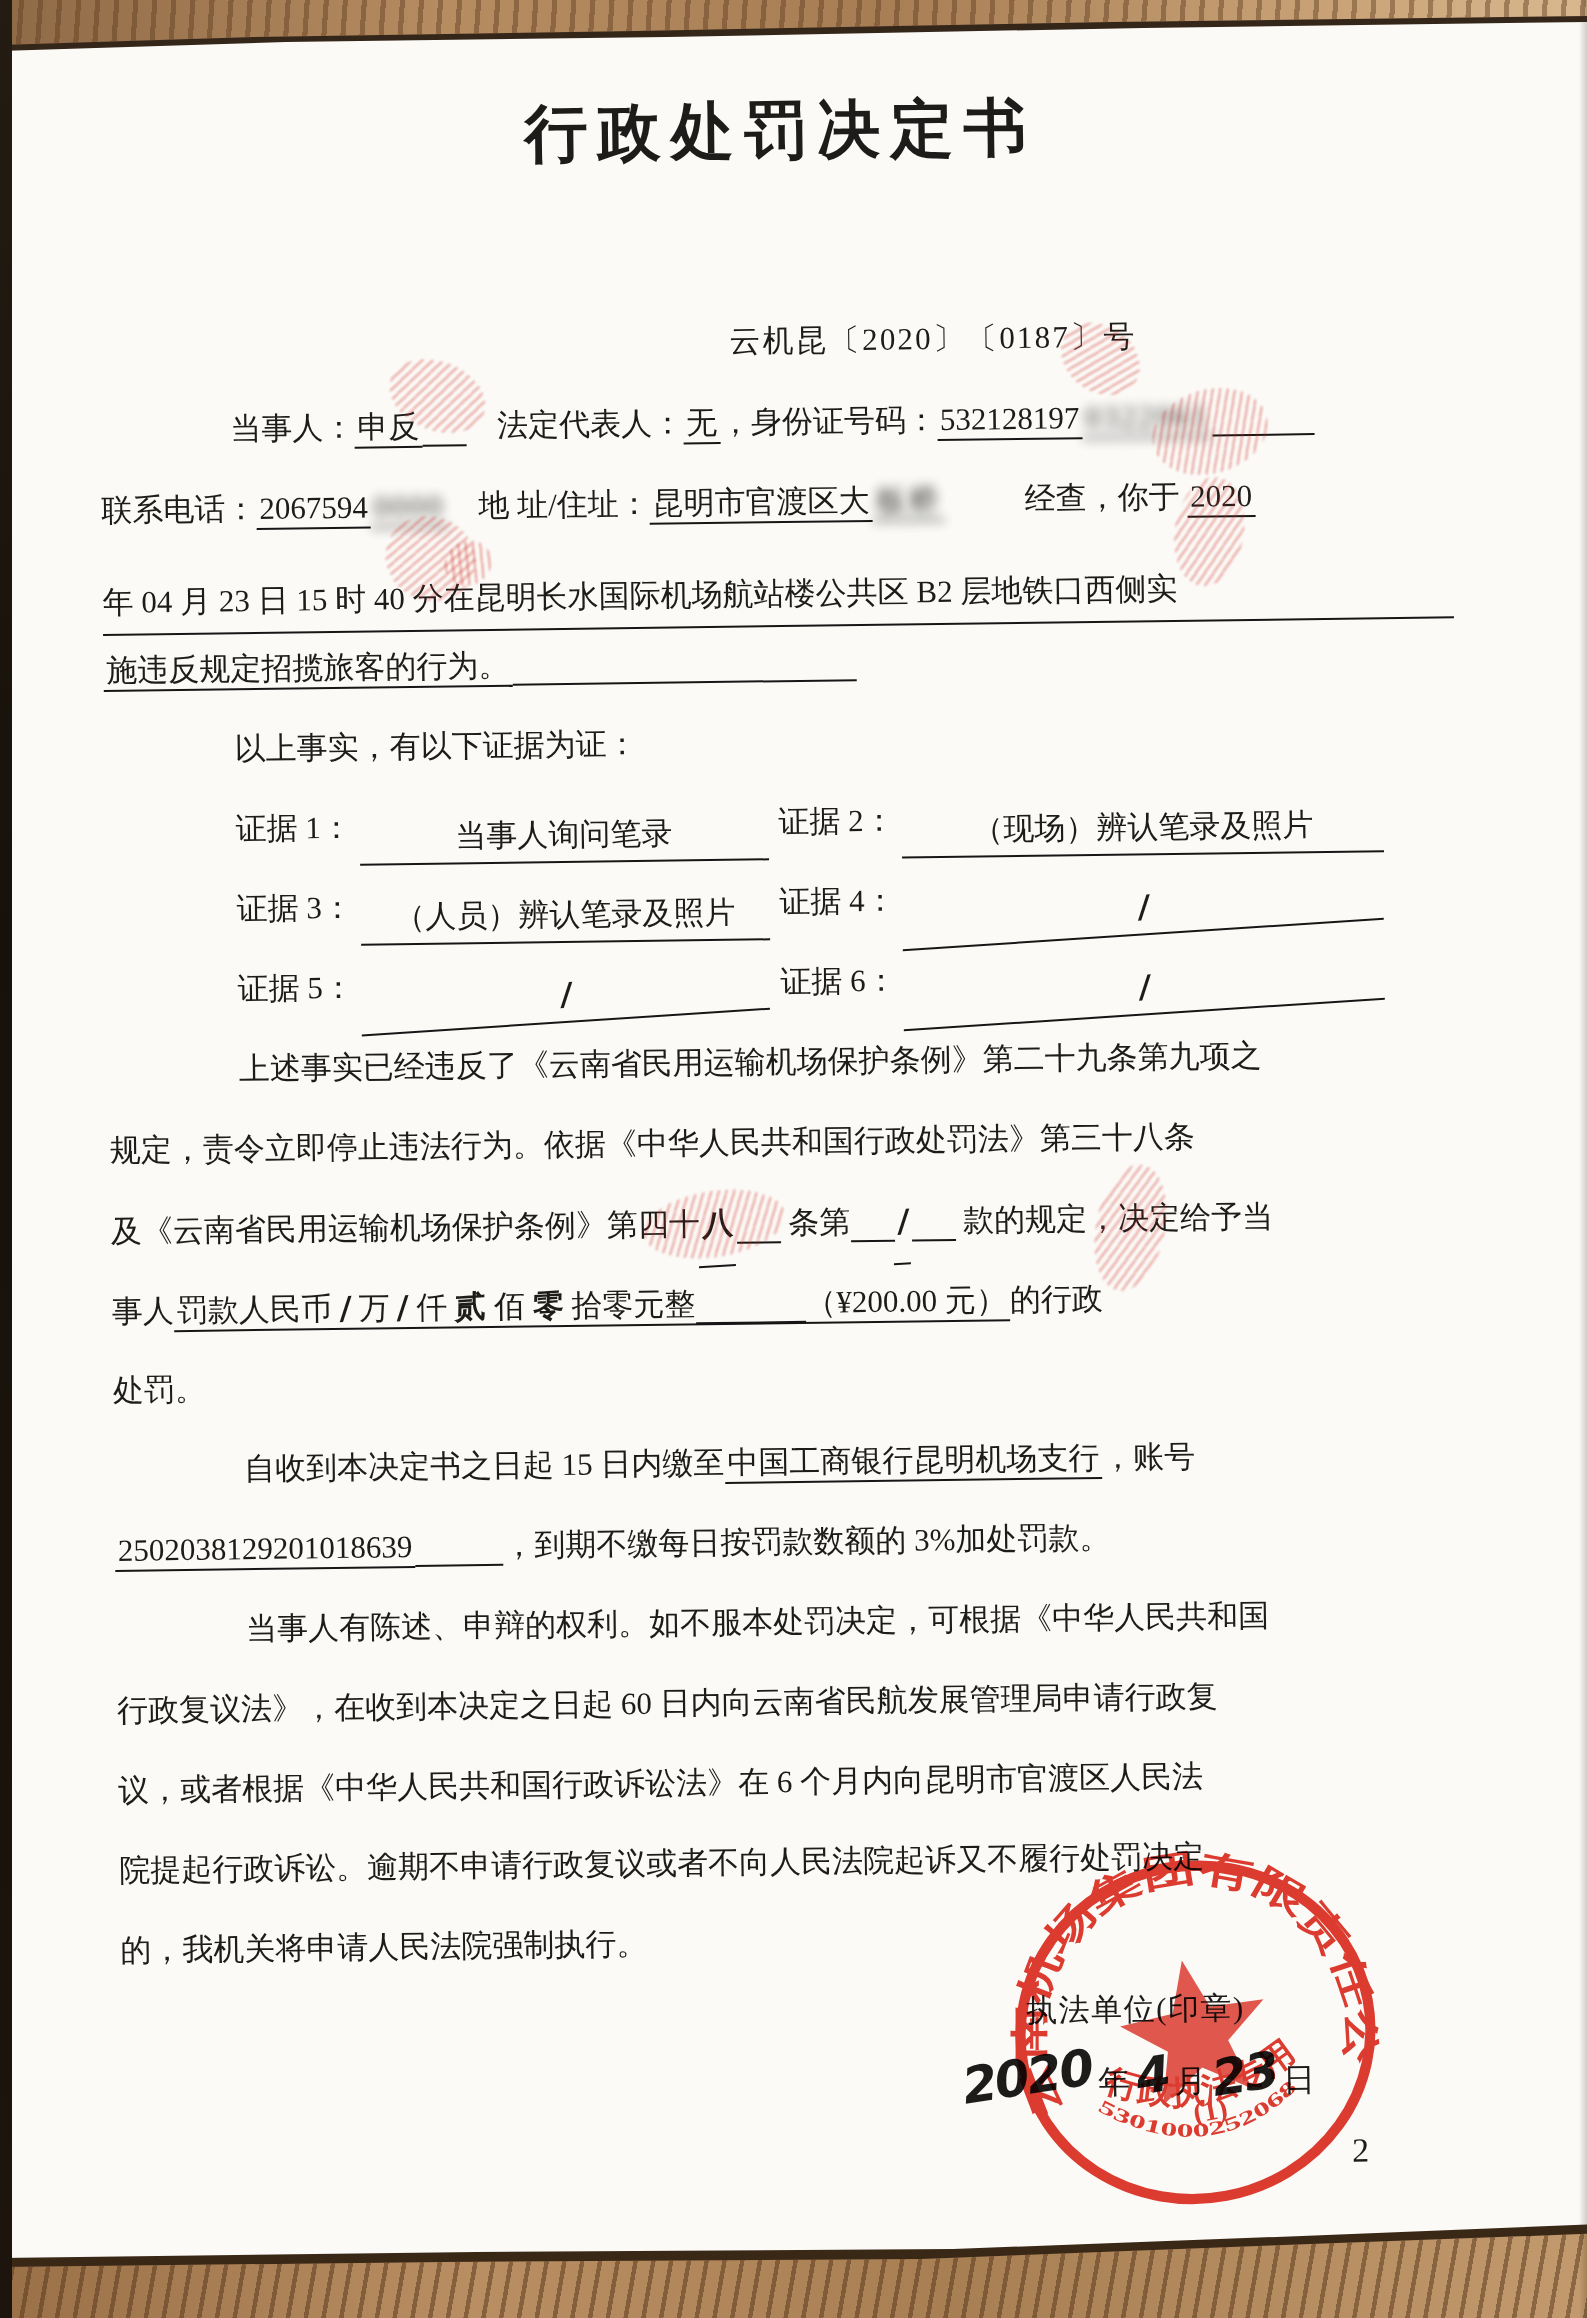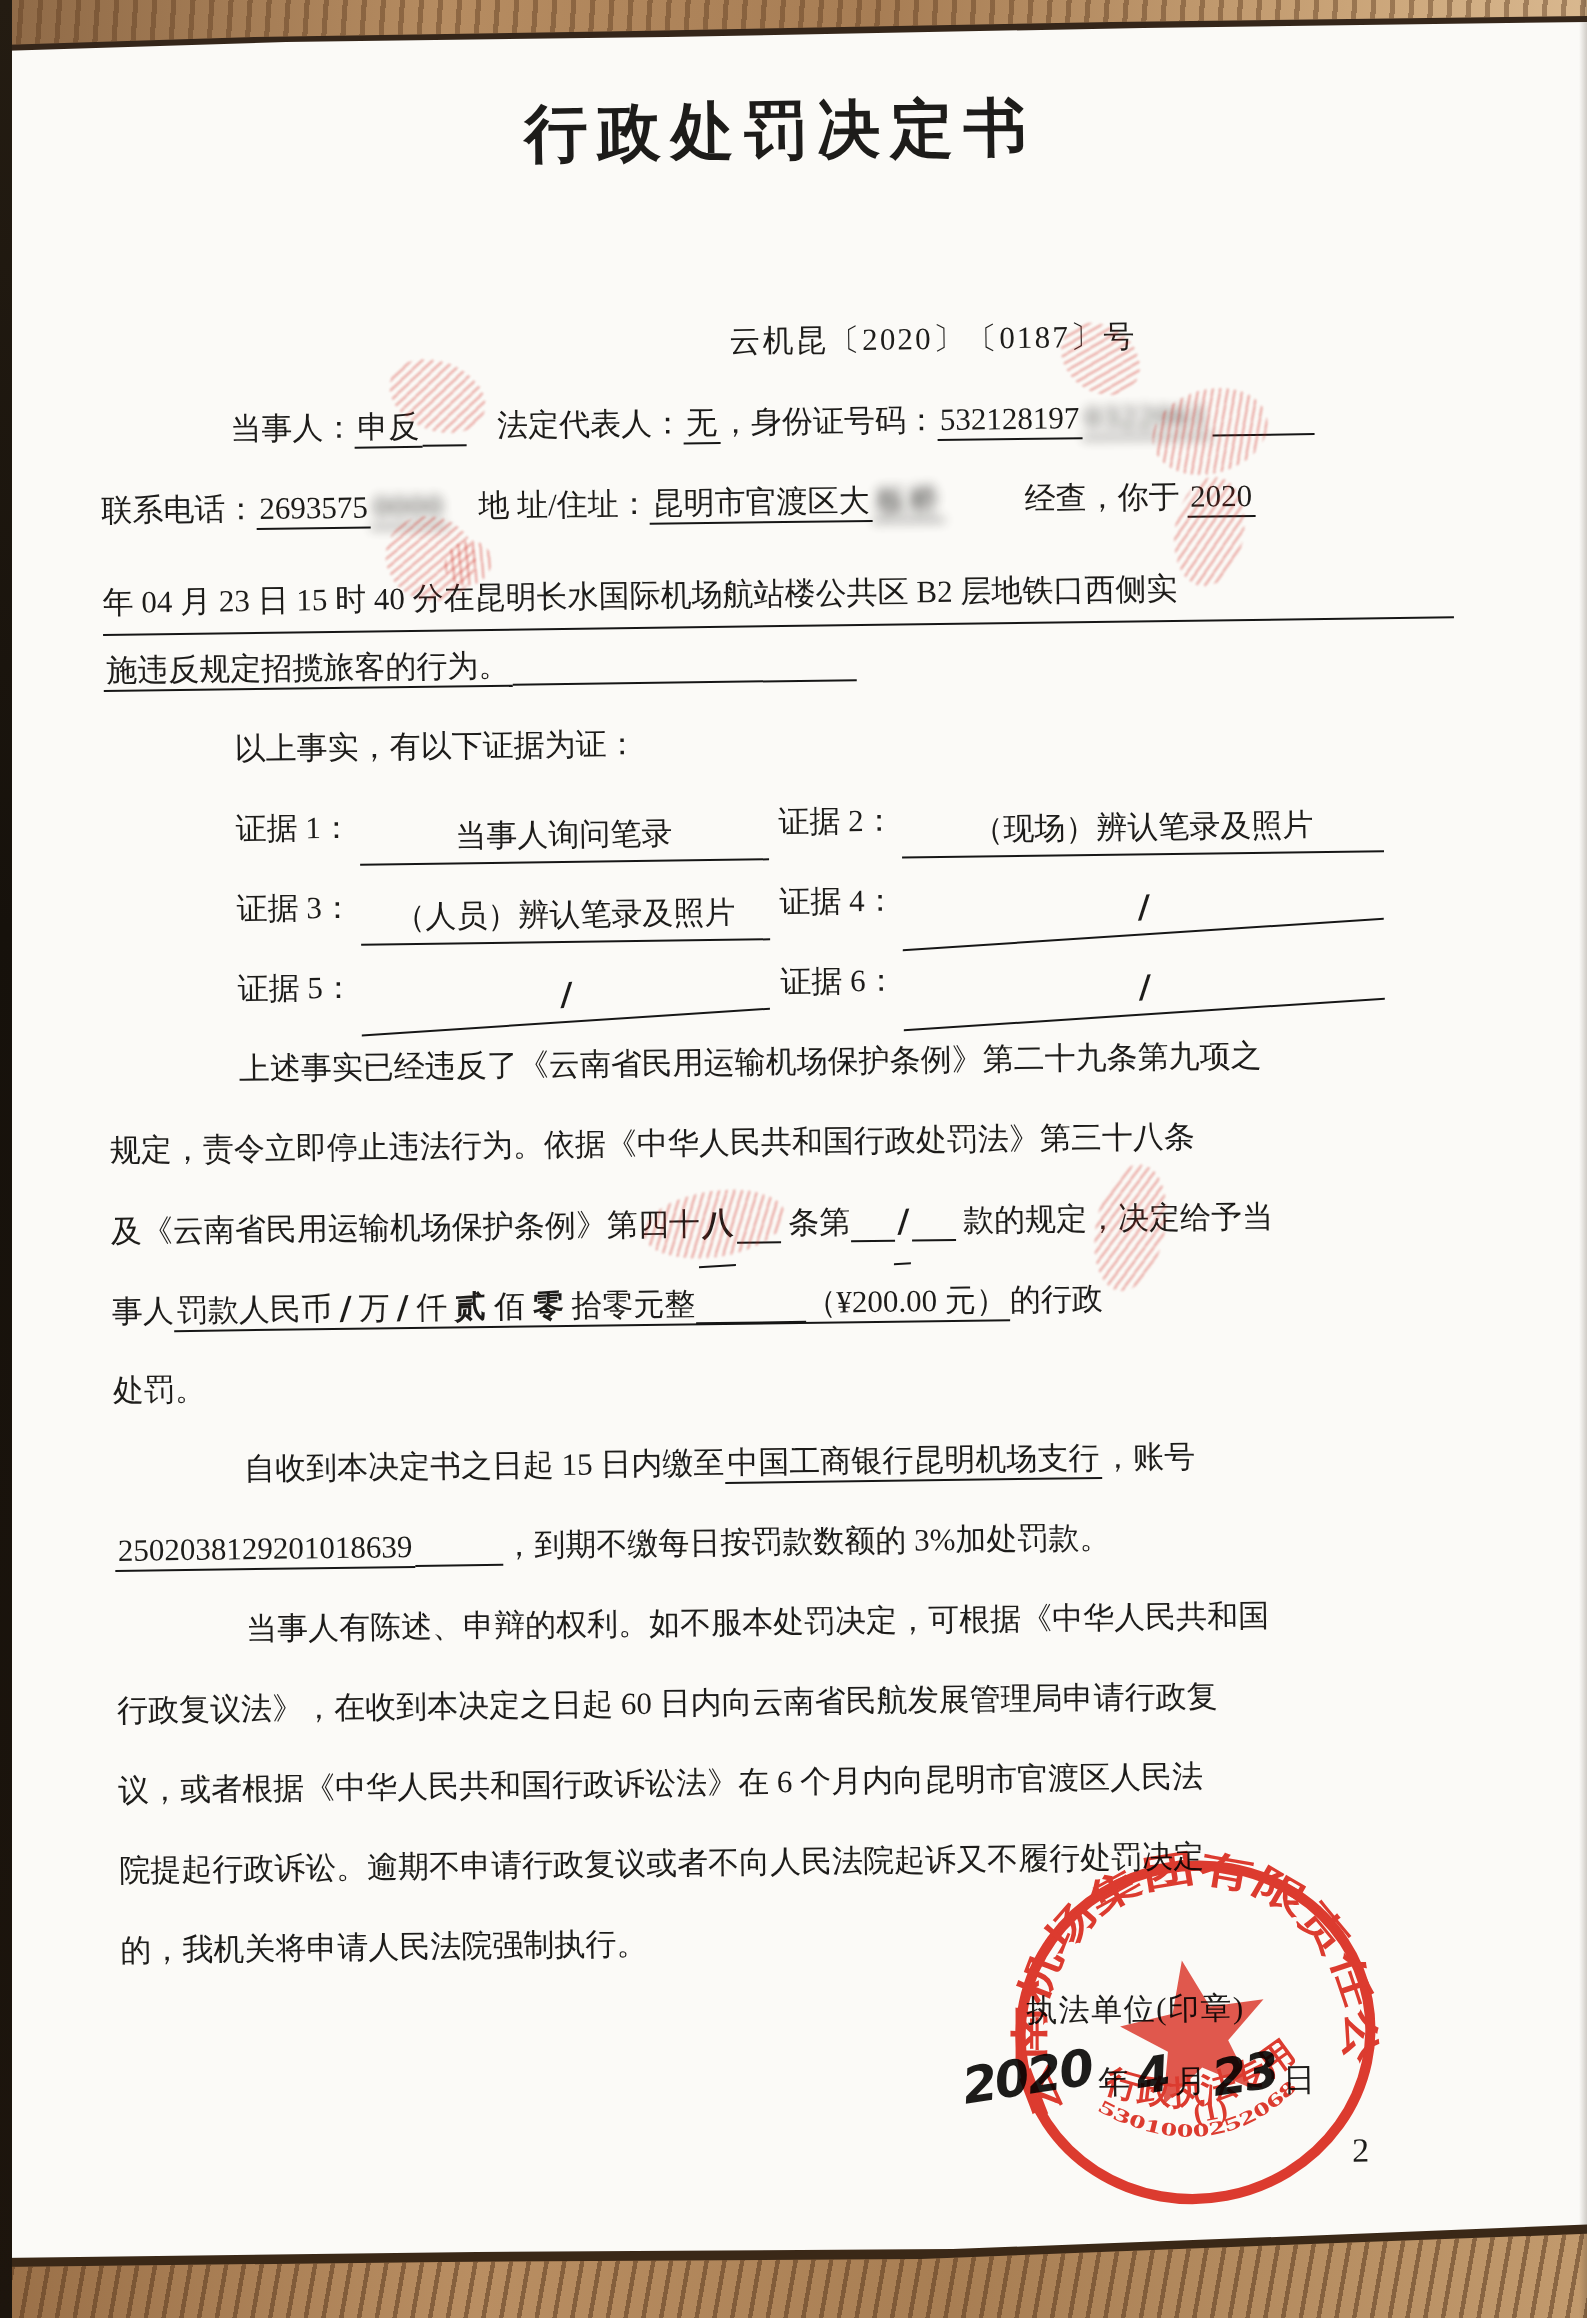--- a/index.html
+++ b/index.html
@@ -80,21 +80,21 @@
 
   <div class="content">
 
     <div class="title">行政处罚决定书</div>
     <div class="docnum">云机昆〔2020〕〔0187〕号</div>
 
     <div class="body">
 
       <div class="line ind"><span>当事人：</span><span class="ul">申反</span><span class="ulb w60"></span>　<span>法定代表人：</span><span class="ul">无</span><span>，身份证号码：</span><span class="ul">532128197</span><span class="ul blurred">0322061</span><span class="ulb w140"></span></div>
 
-      <div class="line"><span>联系电话：</span><span class="ul">2693575</span><span class="ul blurred">0000</span>　<span>地 址/住址：</span><span class="ul">昆明市官渡区大</span><span class="ul blurred">板桥</span><span class="gap"></span><span>经查，你于</span> <span class="ul">2020</span></div>
+      <div class="line"><span>联系电话：</span><span class="ul">2067594</span><span class="ul blurred">0000</span>　<span>地 址/住址：</span><span class="ul">昆明市官渡区大</span><span class="ul blurred">板桥</span><span class="gap"></span><span>经查，你于</span> <span class="ul">2020</span></div>
 
       <div class="line"><span class="ul-full">年 04 月 23 日 15 时 40 分在昆明长水国际机场航站楼公共区 B2 层地铁口西侧实</span></div>
       <div class="line"><span class="ul">施违反规定招揽旅客的行为。</span><span class="ulb w470"></span></div>
 
       <div class="line ind">以上事实，有以下证据为证：</div>
 
       <div class="line ind"><span class="ev-label">证据 1：</span><span class="ev-val ev-w1">当事人询问笔录</span><span class="ev-label">证据 2：</span><span class="ev-val ev-w2">（现场）辨认笔录及照片</span></div>
       <div class="line ind"><span class="ev-label">证据 3：</span><span class="ev-val ev-w1">（人员）辨认笔录及照片</span><span class="ev-label">证据 4：</span><span class="ev-val ev-w2 hand">/</span></div>
       <div class="line ind"><span class="ev-label">证据 5：</span><span class="ev-val ev-w1 hand">/</span><span class="ev-label">证据 6：</span><span class="ev-val ev-w2 hand">/</span></div>
 

